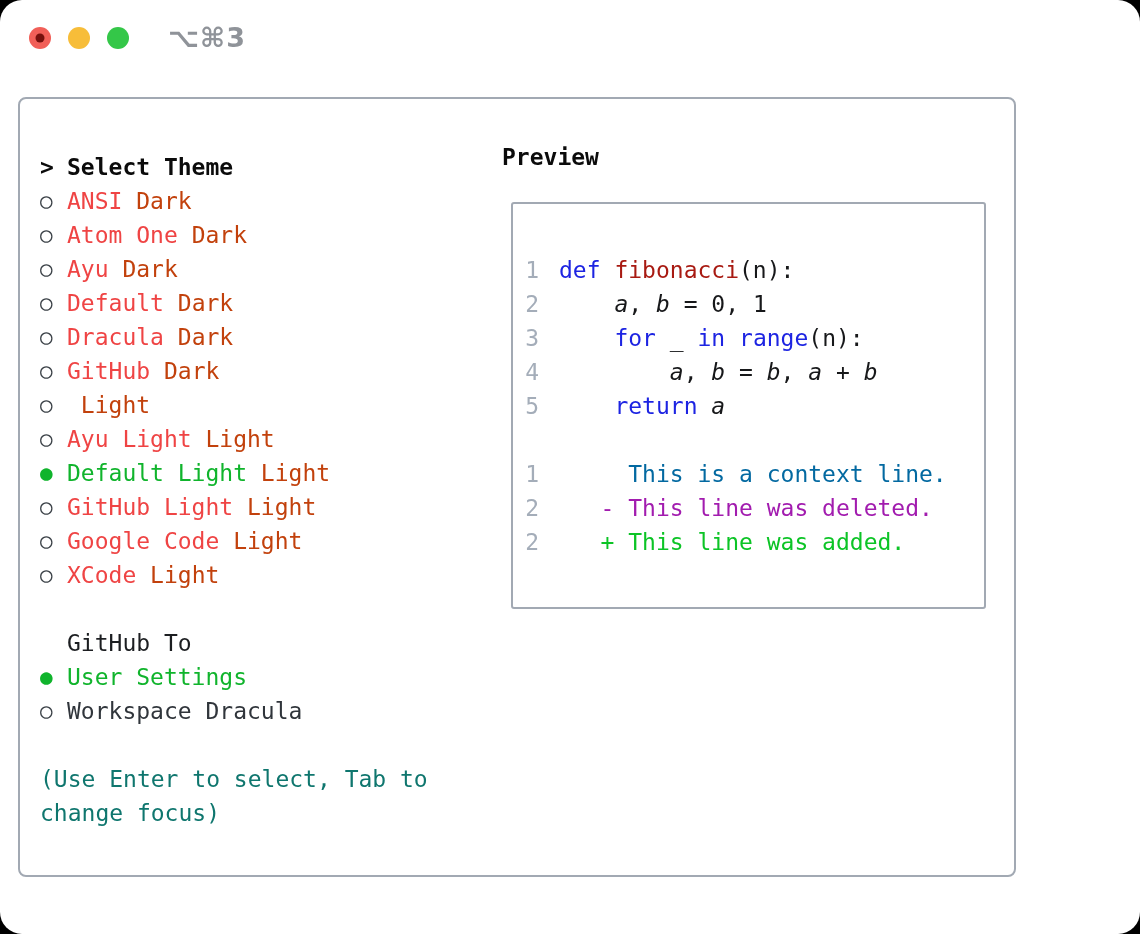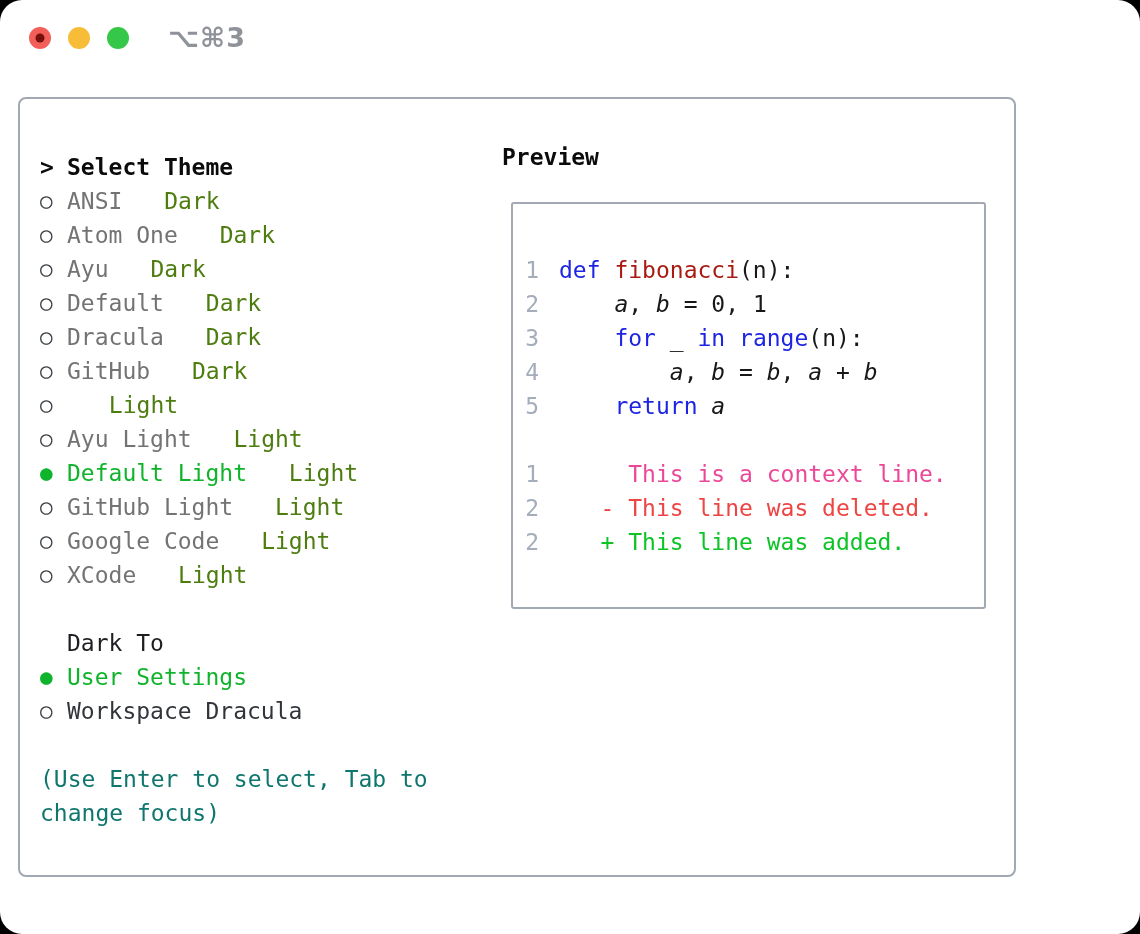--- a/index.html
+++ b/index.html
@@ -39,23 +39,23 @@
   
   .left-panel {
     position:absolute; left:20px; top:51px; width:450px;
     font-size:23px; line-height:34px; color:#30353b;
   }
   .row { display:flex; white-space:pre; height:34px; align-items:center; }
   .marker { display:inline-block; width:27px; flex:0 0 27px; font-size:21px; color:#3c4248; }
   .marker.sel { color:#10b42c; }
   .prompt-row .marker { color:#0b0b0b; font-weight:bold; font-size:23px; }
   .prompt-row .label { font-weight:bold; color:#0b0b0b; }
-  .theme-name { color:#737373; }
+  .theme-name { color:#ef4444; }
   .theme-name.sel { color:#10b42c; }
-  .variant { color:#4d7c0f;margin-left:28px; }
+  .variant { color:#c2410c; }
   .spacer { height:34px; }
   .apply-title { padding-left:27px; color:#1c1e21; }
   .option-label { color:#30353b;text-align:center; }
   .option-label.sel { color:#10b42c; }
   .hint {
     margin-top:34px; color:#0f766e; white-space:pre-line;
     font-size:23px; line-height:34px;
   }
 
   
@@ -68,22 +68,22 @@
     border:2px solid #a2a9b3; border-radius:3px; background:#fff;
     padding:49px 0 0 8px; overflow:hidden;
   }
   .pline { display:flex; height:34px; line-height:34px; font-size:23px; white-space:pre; }
   .ln { flex:0 0 18px; width:18px; text-align:right; color:#a4adb9; margin-right:20px; }
   .ptext { color:#17181a; }
   .seg-plain    { color:#17181a; }
   .seg-keyword  { color:#1d24e2; }
   .seg-function { color:#a81a12; }
   .seg-variable { color:#17181a; font-style:italic; }
-  .seg-context  { color:#ec4899; }
-  .seg-deleted  { color:#ef4444; }
+  .seg-context  { color:#0369a1; }
+  .seg-deleted  { color:#a21caf; }
   .seg-added    { color:#0cc426; }
 </style>
 </head>
 <body>
 
 <div class="window">
 
   <div class="titlebar">
     <div class="lights">
       <div class="light red">
@@ -112,21 +112,21 @@
           <div class="row"><span class="marker">○</span><span class="variant"> Light</span></div>
           <div class="row"><span class="marker">○</span><span class="theme-name">Ayu Light</span><span class="variant"> Light</span></div>
           <div class="row"><span class="marker sel">●</span><span class="theme-name sel">Default Light</span><span class="variant"> Light</span></div>
           <div class="row"><span class="marker">○</span><span class="theme-name">GitHub Light</span><span class="variant"> Light</span></div>
           <div class="row"><span class="marker">○</span><span class="theme-name">Google Code</span><span class="variant"> Light</span></div>
           <div class="row"><span class="marker">○</span><span class="theme-name">XCode</span><span class="variant"> Light</span></div>
         </div>
 
       <div class="spacer"></div>
 
-      <div class="row apply-title">Dark To</div>
+      <div class="row apply-title">GitHub To</div>
       <div id="apply-list">
           <div class="row"><span class="marker sel">●</span><span class="option-label sel">User Settings</span></div>
           <div class="row"><span class="marker">○</span><span class="option-label">Workspace Dracula</span></div>
         </div>
 
       <div class="hint">(Use Enter to select, Tab to
 change focus)</div>
     </div>
 
     <div class="preview-title">Preview</div>

